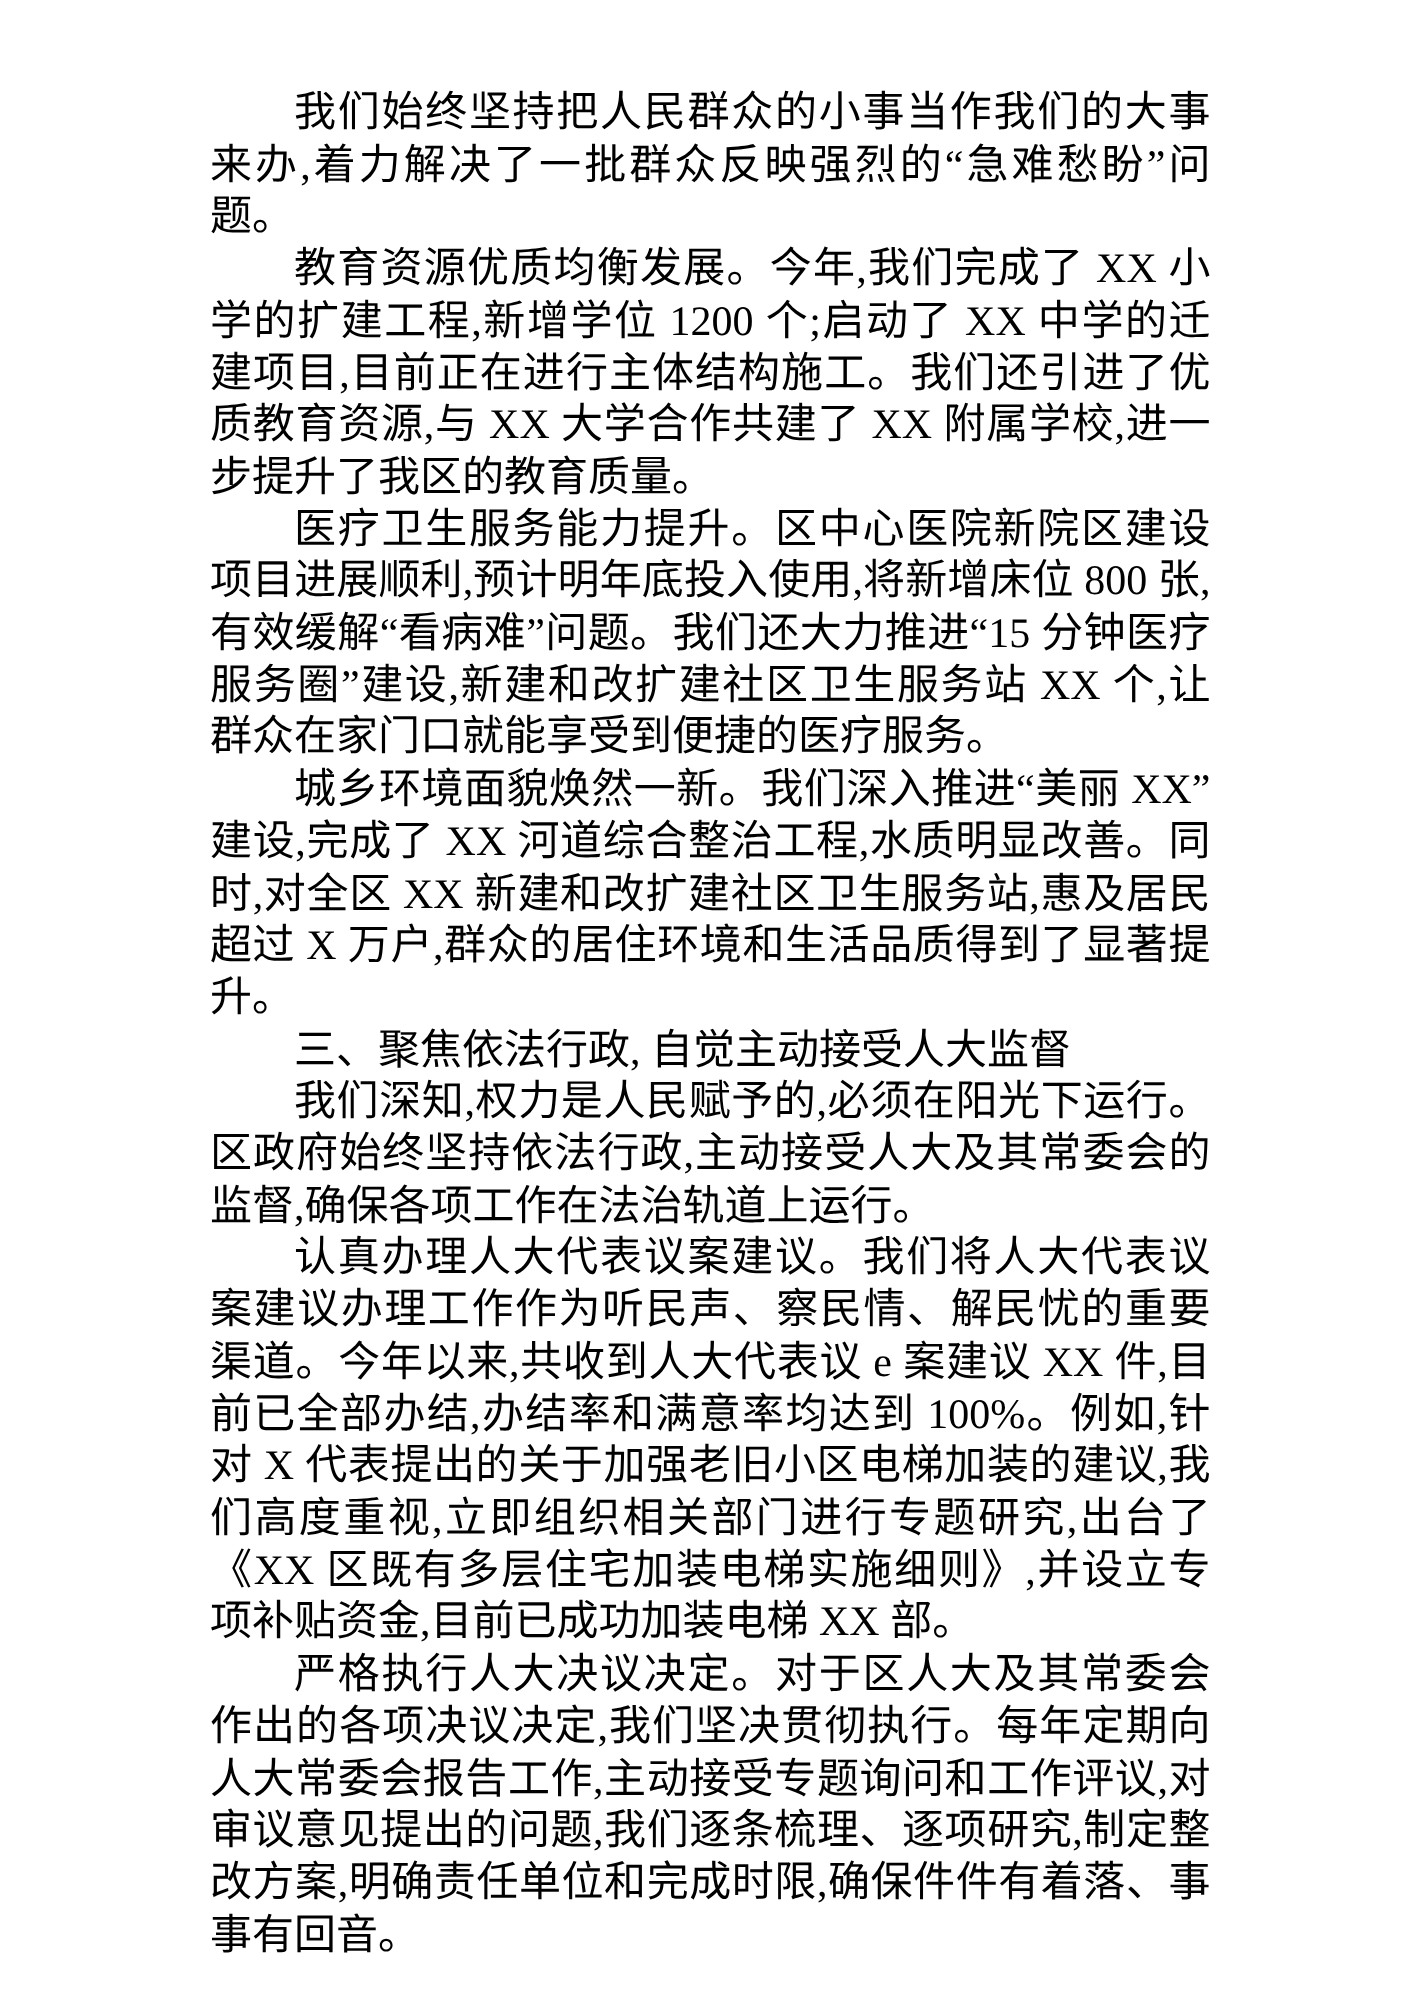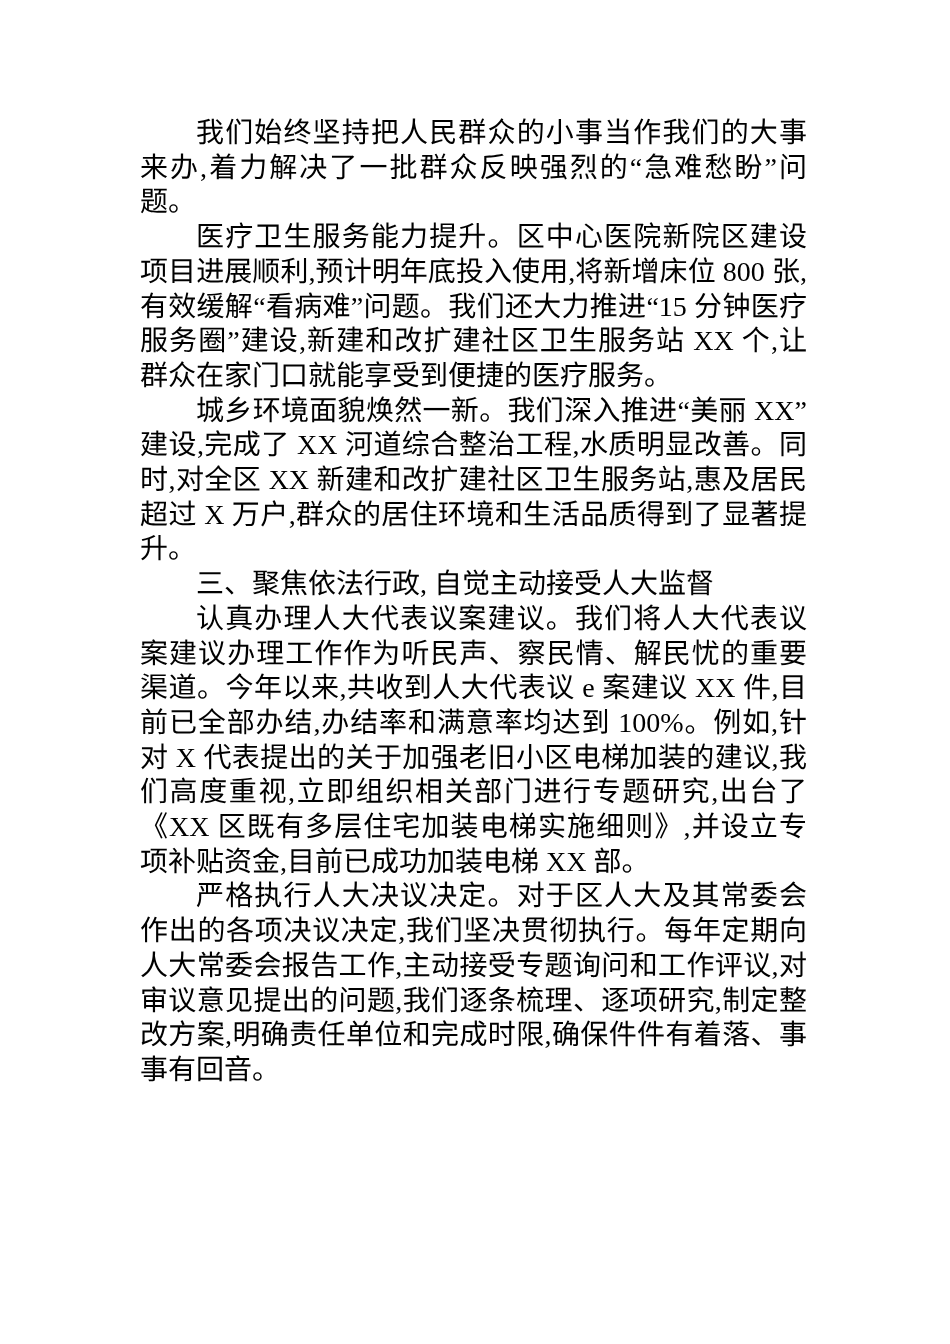--- a/index.html
+++ b/index.html
@@ -10,21 +10,21 @@
   body {
     width: 950px;
     height: 1344px;
     overflow: hidden;
   }
   .page {
     box-sizing: border-box;
     width: 950px;
     height: 1344px;
     background: #ffffff;
-    padding: 116px 0 0 140px;
+    padding: 59px 0 0 140px;
   }
   .text-block {
     width: 667px;
     font-family: "Liberation Serif", "DejaVu Serif", serif;
     font-size: 28px;
     line-height: 34.7px;
     color: #000000;
     text-align: justify;
     text-justify: inter-ideograph;
   }
@@ -37,19 +37,21 @@
   .para.heading {
     font-weight: normal;
   }
 </style>
 </head>
 <body>
 
 <div class="page">
   <div class="text-block">
     <p class="para body">我们始终坚持把人民群众的小事当作我们的大事来办,着力解决了一批群众反映强烈的“急难愁盼”问题。</p>
+    <p class="para body">教育资源优质均衡发展。今年,我们完成了 XX 小学的扩建工程,新增学位 1200 个;启动了 XX 中学的迁建项目,目前正在进行主体结构施工。我们还引进了优质教育资源,与 XX 大学合作共建了 XX 附属学校,进一步提升了我区的教育质量。</p>
     <p class="para body">医疗卫生服务能力提升。区中心医院新院区建设项目进展顺利,预计明年底投入使用,将新增床位 800 张,有效缓解“看病难”问题。我们还大力推进“15 分钟医疗服务圈”建设,新建和改扩建社区卫生服务站 XX 个,让群众在家门口就能享受到便捷的医疗服务。</p>
     <p class="para body">城乡环境面貌焕然一新。我们深入推进“美丽 XX”建设,完成了 XX 河道综合整治工程,水质明显改善。同时,对全区 XX 新建和改扩建社区卫生服务站,惠及居民超过 X 万户,群众的居住环境和生活品质得到了显著提升。</p>
     <p class="para heading">三、聚焦依法行政, 自觉主动接受人大监督</p>
+    <p class="para body">我们深知,权力是人民赋予的,必须在阳光下运行。区政府始终坚持依法行政,主动接受人大及其常委会的监督,确保各项工作在法治轨道上运行。</p>
     <p class="para body">认真办理人大代表议案建议。我们将人大代表议案建议办理工作作为听民声、察民情、解民忧的重要渠道。今年以来,共收到人大代表议 e 案建议 XX 件,目前已全部办结,办结率和满意率均达到 100%。例如,针对 X 代表提出的关于加强老旧小区电梯加装的建议,我们高度重视,立即组织相关部门进行专题研究,出台了《XX 区既有多层住宅加装电梯实施细则》,并设立专项补贴资金,目前已成功加装电梯 XX 部。</p>
     <p class="para body">严格执行人大决议决定。对于区人大及其常委会作出的各项决议决定,我们坚决贯彻执行。每年定期向人大常委会报告工作,主动接受专题询问和工作评议,对审议意见提出的问题,我们逐条梳理、逐项研究,制定整改方案,明确责任单位和完成时限,确保件件有着落、事事有回音。</p>
   </div>
 </div>
 
 </body></html>

